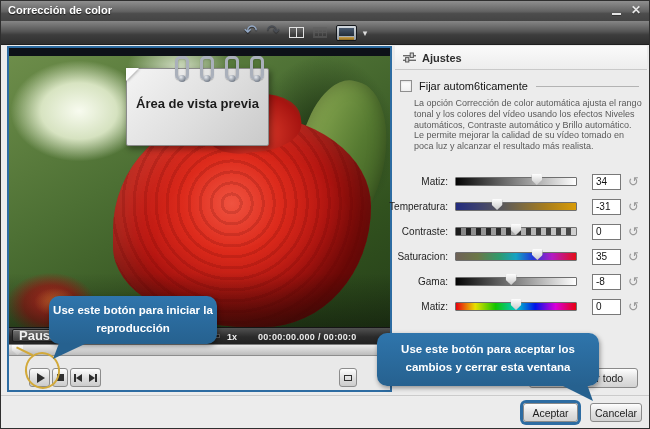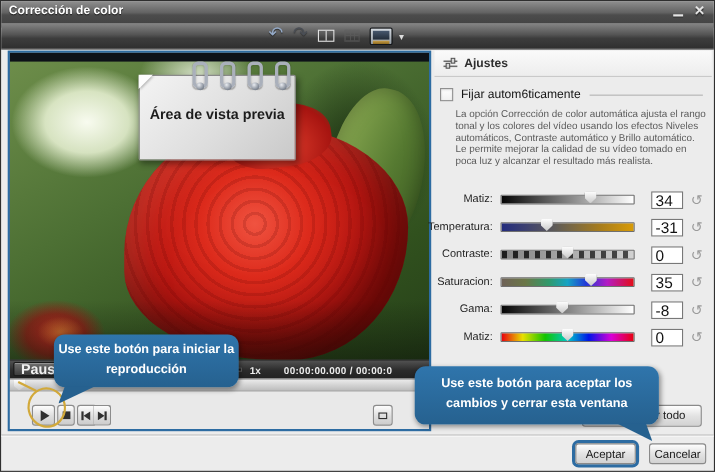--- a/index.html
+++ b/index.html
@@ -111,21 +111,21 @@
     box-shadow:inset 0 0 2px rgba(0,0,0,.35),0 1px 1px rgba(0,0,0,.25);}
   .ring::after{content:'';position:absolute;left:50%;bottom:-5px;transform:translateX(-50%);
     width:7px;height:7px;border-radius:50%;
     background:radial-gradient(circle at 35% 30%,#e8ebf0,#7d8591 70%,#4a505a);}
   .note-text{position:absolute;left:6px;right:6px;top:27px;text-align:center;
     font-size:13px;font-weight:bold;color:#1c1c1c;line-height:1.25;}
   .tooltip{position:absolute;z-index:6;background:linear-gradient(#2f75ac,#26618f);border-radius:10px;
     color:#fff;font-weight:bold;text-align:center;box-shadow:1px 2px 5px rgba(0,0,0,.4);
     font-size:11.5px;line-height:1.55;}
   .tooltip .tail{position:absolute;background:#26618f;}
-  .tooltip-play{left:48px;top:295px;width:168px;height:48px;padding-top:6px;margin-top:8px;}
+  .tooltip-play{left:48px;top:295px;width:168px;height:48px;padding-top:6px;}
   .tooltip-play .tail{left:4px;bottom:-15px;width:34px;height:16px;clip-path:polygon(18% 0,100% 0,0 100%);}
   .tooltip-accept{left:352px;top:332px;width:222px;height:53px;padding-top:8px;margin-left:24px;}
   .tooltip-accept .tail{right:6px;bottom:-15px;width:32px;height:16px;clip-path:polygon(0 0,82% 0,100% 100%);}
   
   .ajustes-header{position:absolute;left:394px;top:45px;width:252px;height:24px;
     background:linear-gradient(#fafafa,#ededed);border-bottom:1px solid #c9c9c9;
     display:flex;align-items:center;padding-left:8px;}
   .ajustes-label{margin-left:6px;font-size:11px;font-weight:bold;color:#2e2e2e;}
   .auto-row{position:absolute;left:399px;top:79px;width:243px;display:flex;align-items:center;}
   .checkbox{width:12px;height:12px;background:linear-gradient(#fff,#f1f1f1);border:1px solid #8f8f8f;
@@ -135,21 +135,21 @@
   .description{position:absolute;left:413px;top:97px;width:229px;font-size:9px;line-height:10.8px;color:#5a5a5a;}
   .sliders{position:absolute;left:388px;top:168px;width:254px;}
   .slider-row{position:relative;height:25px;display:flex;align-items:center;}
   .s-label{width:59px;text-align:right;font-size:10px;color:#1f1f1f;flex:none;}
   .s-track-wrap{position:relative;width:122px;height:9px;margin-left:7px;flex:none;}
   .s-track{width:100%;height:100%;border:1px solid #6f6f6f;border-radius:1px;}
   .s-thumb{position:absolute;top:-3px;width:11px;height:11px;transform:translateX(-50%);
     clip-path:polygon(12% 0,88% 0,100% 14%,100% 52%,50% 100%,0 52%,0 14%);
     background:linear-gradient(#fefefe,#c9c9c9);filter:drop-shadow(0 0 1px #444);}
   .s-value{margin-left:15px;width:29px;height:16px;background:#fff;border:1px solid #787878;
-    font-size:14px;line-height:14px;padding-left:3px;flex:none;color:#111;}
+    font-size:10px;line-height:14px;padding-left:3px;flex:none;color:#111;}
   .s-reset{margin-left:7px;font-size:13px;color:#9a9a9a;line-height:1;flex:none;cursor:default;}
   .grad-brightness,.grad-gamma{background:linear-gradient(90deg,#050505,#fff);}
   .grad-temperature{background:linear-gradient(90deg,#232c7e 0%,#3c4070 18%,#5d5a58 40%,#7d6a40 55%,#a87d1c 75%,#d89b07 100%);}
   .grad-contrast{background:linear-gradient(90deg,rgba(0,0,0,.35),rgba(255,255,255,.15)),
     repeating-linear-gradient(90deg,#2a2a2a 0 5px,#c9c9c9 5px 10px);}
   .grad-saturation{background:linear-gradient(90deg,#6e6157 0%,#6b7747 18%,#2f9a6c 36%,#15a3c4 50%,#2238d8 64%,#b31cc4 80%,#e40e17 100%);}
   .grad-hue{background:linear-gradient(90deg,#e8000e 0%,#e8e000 16%,#12c400 33%,#00c8c8 50%,#0014e8 66%,#d800d8 83%,#e8000e 100%);}
   .std-btn{background:linear-gradient(#fefefe,#e3e3e3 50%,#d2d2d2);border:1px solid #8a8a8a;border-radius:3px;
     font-size:10.5px;color:#1c1c1c;display:flex;align-items:center;justify-content:center;
     font-family:"Liberation Sans",sans-serif;}

